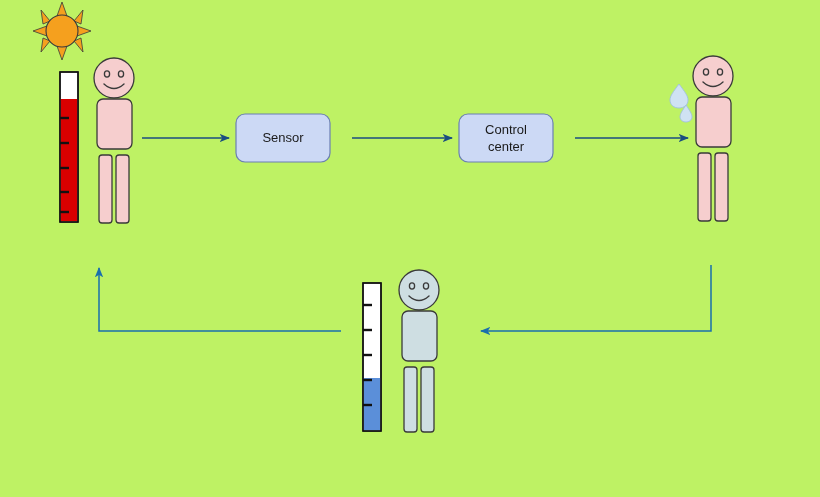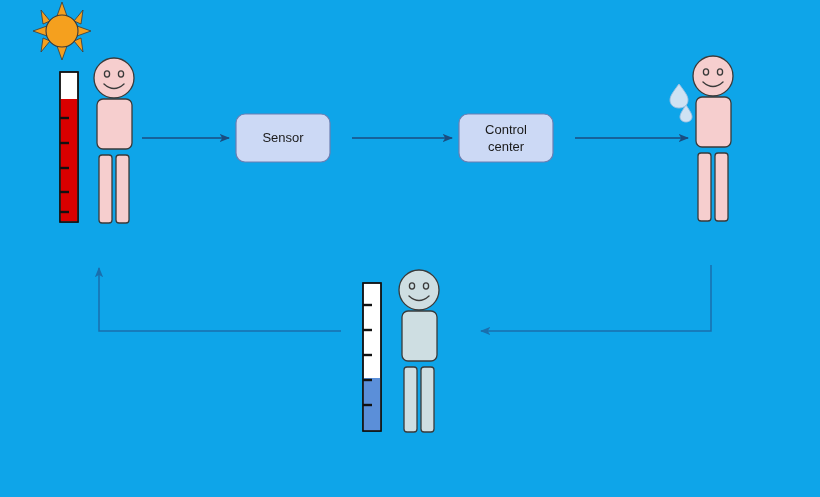--- a/index.html
+++ b/index.html
@@ -10,21 +10,21 @@
   body {
     width: 820px;
     height: 497px;
     overflow: hidden;
     font-family: "Liberation Sans", sans-serif;
   }
   #stage {
     position: relative;
     width: 820px;
     height: 497px;
-    background: #0ea5e9;
+    background: #bef264;
   }
   #diagram-svg {
     position: absolute;
     left: 0;
     top: 0;
     width: 820px;
     height: 497px;
     display: block;
   }
   .box-label {

